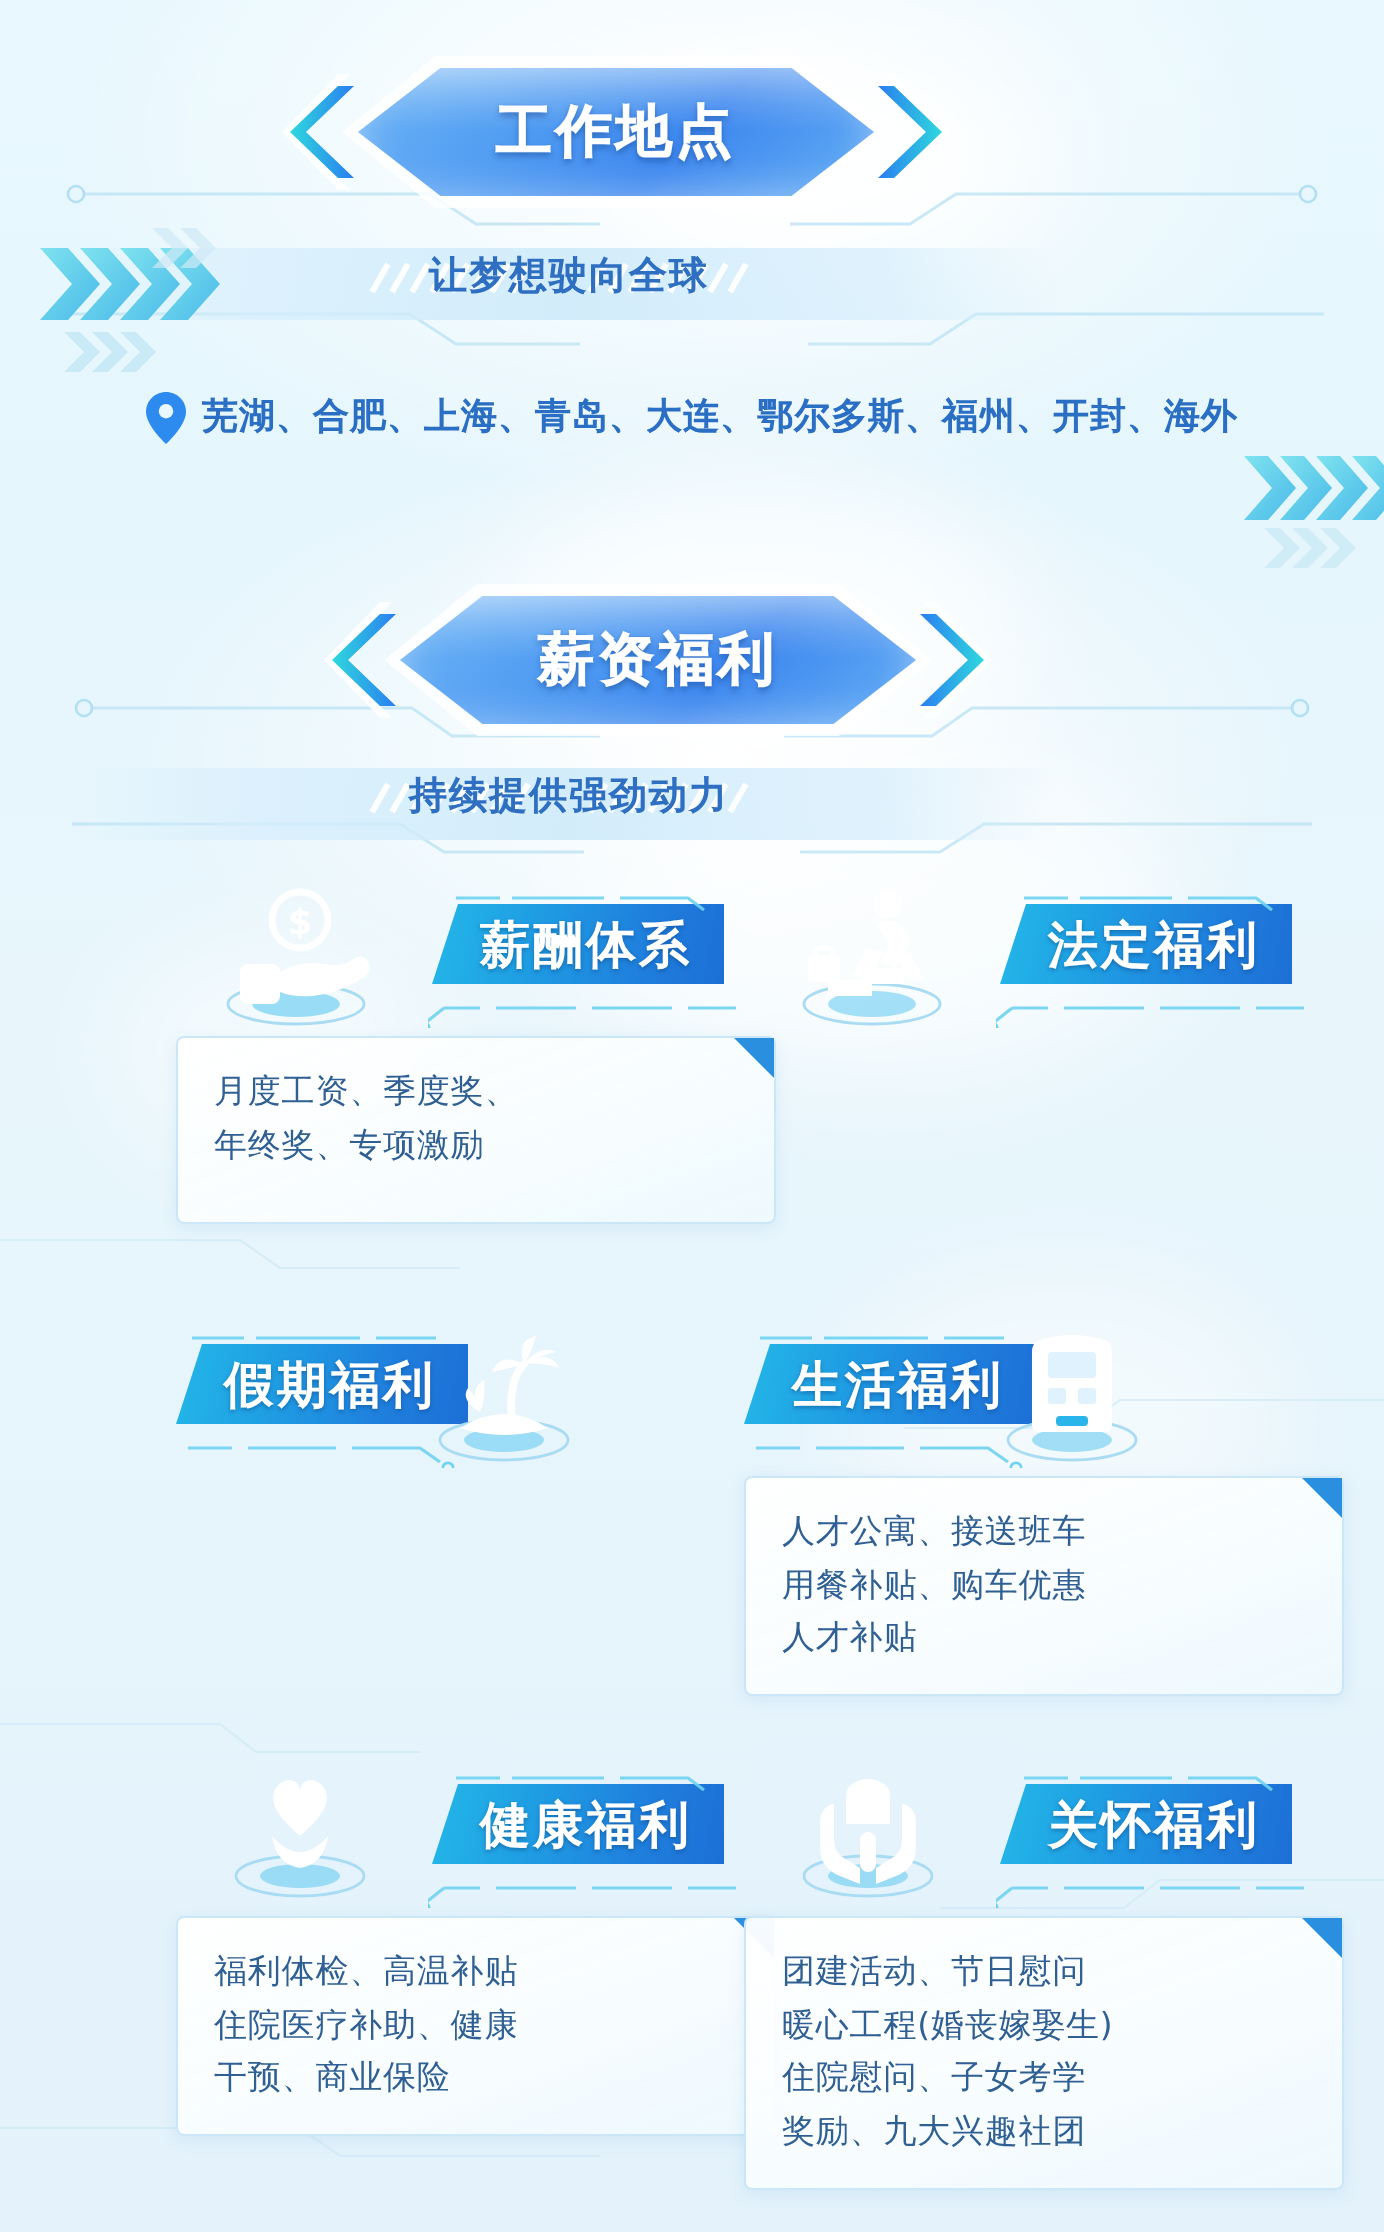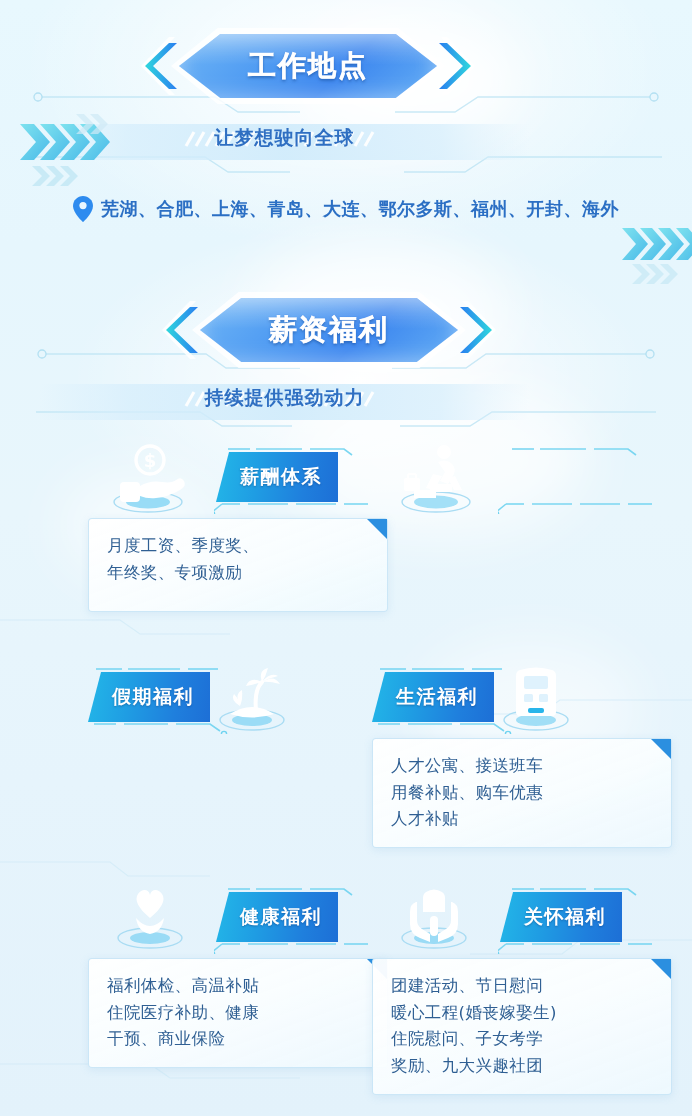--- a/index.html
+++ b/index.html
@@ -64,40 +64,40 @@
     position:absolute; left:40px; right:40px; top:8px; height:36px;
     background:linear-gradient(90deg,rgba(255,255,255,0) 0%,rgba(214,238,252,.75) 18%,rgba(205,234,251,.85) 50%,rgba(214,238,252,.75) 82%,rgba(255,255,255,0) 100%);
   }
   .sub-text {
     position:absolute; left:0; right:0; top:9px; text-align:center;
     font-size:19px; font-weight:700; color:#2f6fc2; letter-spacing:1px;
   }
   .hatch { position:absolute; top:14px; width:96px; height:18px; }
 
   
-  .loc-row { position:absolute; left:0; width:692px; display:flex; align-items:center; justify-content:center; gap:8px; }
+  .loc-row { position:absolute; left:0; width:692px; display:flex; justify-content:center; gap:8px; }
   .pin-icon { width:20px; height:26px; flex:0 0 auto; }
   .loc-text { font-size:18px; font-weight:700; color:#2b6fc4; letter-spacing:.5px; white-space:nowrap; }
 
   
   .grid { position:absolute; left:0; top:440px; width:692px; }
   .grid-row { position:relative; height:220px; }
   .cell { position:absolute; width:300px; }
   .cell.col0 { left:88px; }
   .cell.col1 { left:372px; }
 
   .head { position:relative; height:78px; }
   .bicon { position:absolute; width:104px; height:74px; top:2px; }
   .tag {
-    position:absolute; top:12px; height:50px;
+    position:absolute; top:12px; height:40px;
     display:flex; align-items:center; justify-content:center;
     padding:0 16px 0 24px;
     background:linear-gradient(100deg,#23b7e8 0%,#1f9de3 35%,#1f7fdd 72%,#1d6fd6 100%);
     clip-path:polygon(13px 0,100% 0,100% 100%,0 100%);
-    color:#fff; font-size:19px; font-weight:700; letter-spacing:1.5px;
+    color:#fff; font-size:25px; font-weight:700; letter-spacing:1.5px;
     text-shadow:0 1px 2px rgba(10,60,120,.45);
     white-space:nowrap;
   }
   .tag-deco { position:absolute; pointer-events:none; }
 
   .card {
     position:relative;
     background:linear-gradient(160deg,rgba(255,255,255,.96) 0%,rgba(249,253,255,.93) 55%,rgba(238,249,254,.90) 100%);
     border:1px solid rgba(198,228,246,.9);
     border-radius:4px;
@@ -366,20 +366,21 @@
             <ellipse cx="50" cy="60" rx="22" ry="6.5" fill="#4fc3f0" opacity=".5"></ellipse>
             <circle cx="58" cy="10" r="7" fill="#ffffff"></circle>
             <path d="M52 20 q8 -4 14 2 q4 4 2 10 l-6 10 l-8 -3 l5 -9 z" fill="#ffffff"></path>
             <path d="M56 34 l-8 14 l-8 -2 l7 -14 z" fill="#ffffff"></path>
             <path d="M62 36 l6 12 l8 0 l-7 -14 z" fill="#ffffff"></path>
             <rect x="18" y="36" width="16" height="13" rx="2" fill="#ffffff"></rect>
             <rect x="22" y="32" width="8" height="5" rx="1.6" fill="none" stroke="#ffffff" stroke-width="2"></rect>
             <rect x="28" y="48" width="22" height="8" fill="#ffffff"></rect>
             <rect x="44" y="42" width="22" height="8" fill="#ffffff"></rect>
           </svg>
+          <div class="tag">法定福利</div>
           <svg class="tag-deco" style="left:126px;top:4px;width:176px;height:70px;" viewBox="0 0 176 70">
             <g stroke="#6fd3f0" stroke-width="1.6" fill="none" opacity=".9">
               <path d="M14 5 h22"></path>
                 <path d="M42 5 h46"></path>
                 <path d="M96 5 h34 l8 6"></path>
               <path d="M8 60 h18"></path>
                 <path d="M34 60 h40"></path>
                 <path d="M82 60 h40"></path>
                 <path d="M130 60 h24"></path>
               <path d="M8 60 l-10 8"></path>

